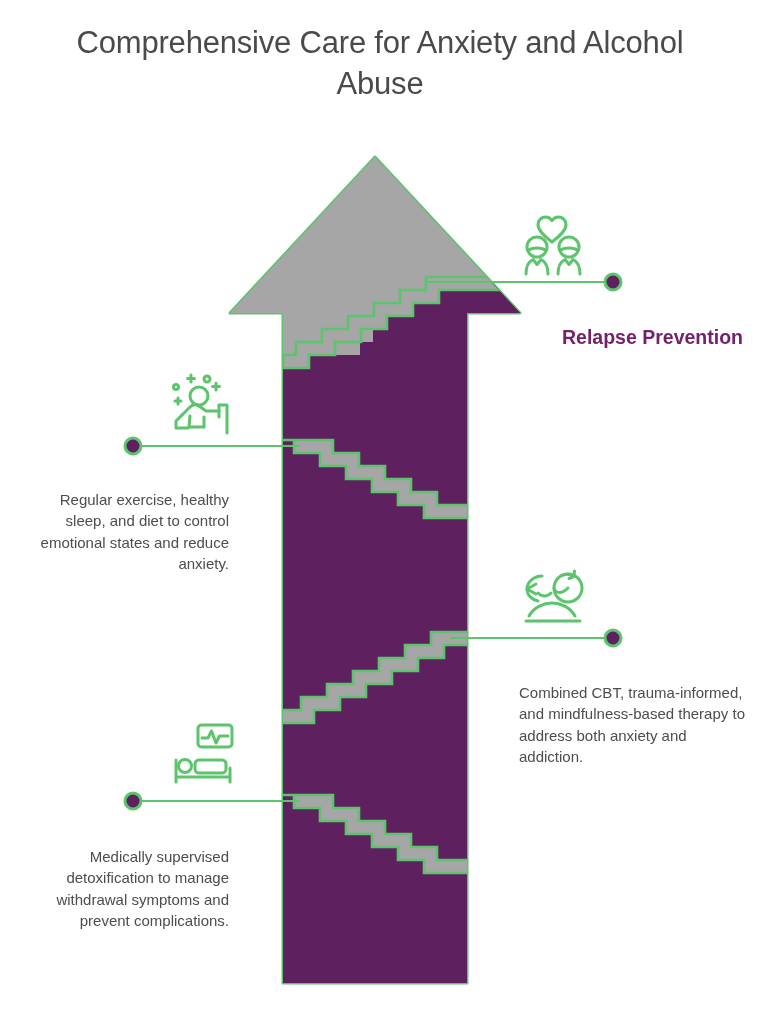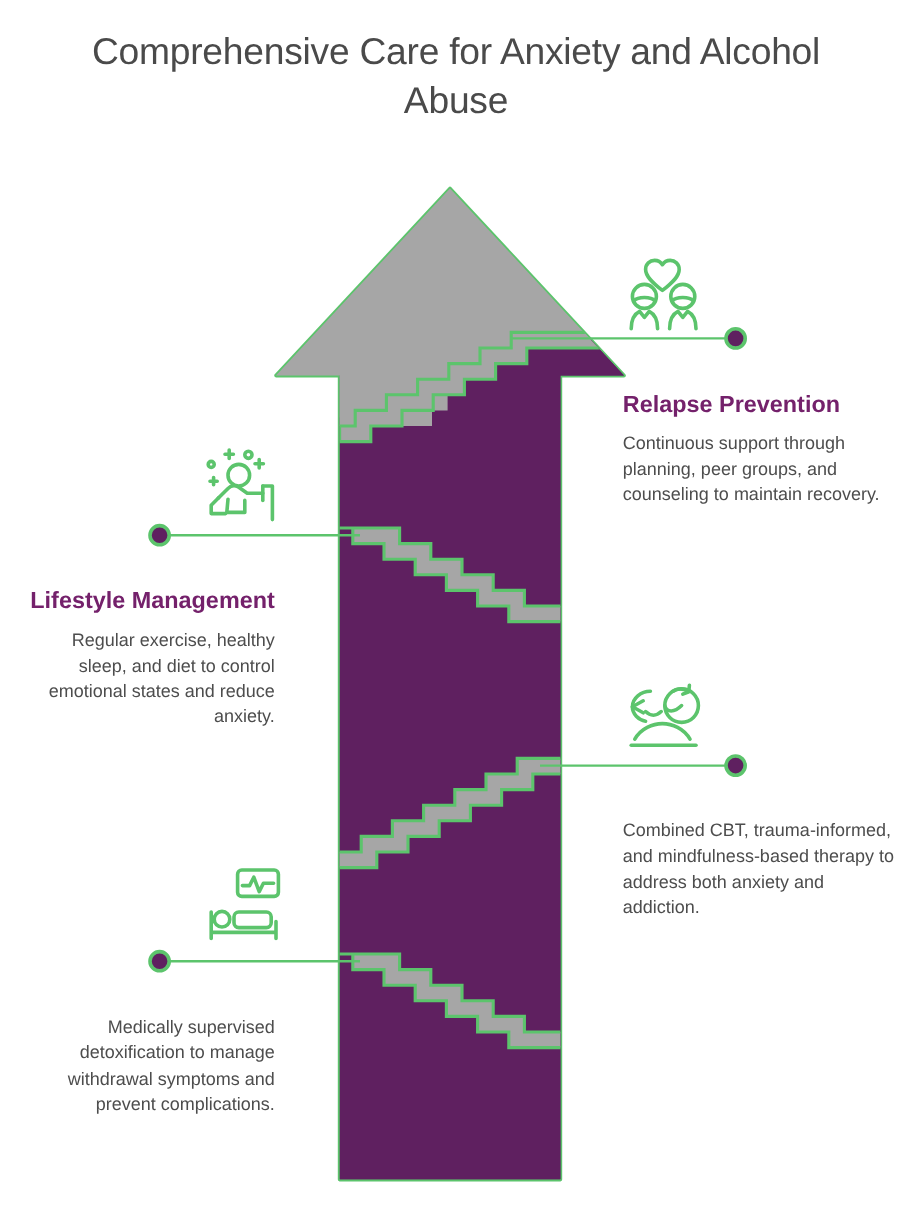--- a/index.html
+++ b/index.html
@@ -52,21 +52,21 @@
     margin-bottom: 9px;
   }
   .block .body {
     font-size: 15px;
     line-height: 1.42;
     color: #4d4d4d;
   }
   .block.right { text-align: left; }
   .block.left  { text-align: right; }
 
-  #block-relapse   { left: 519px; top: 325px; width: 224px; }
+  #block-relapse   { left: 519px; top: 325px; width: 224px; text-align: right; }
   #block-lifestyle { left: 24px;  top: 489px; width: 205px; }
   #block-therapy   { left: 519px; top: 682px; width: 232px; }
   #block-detox     { left: 24px;  top: 846px; width: 205px; }
 
   
   .icon-wrap {
     position: absolute;
   }
   #icon-relapse   { left: 512px; top: 206px; }
   #icon-lifestyle { left: 161px; top: 371px; }
@@ -210,25 +210,23 @@
     <path d="M34 16 L40 16 L43.5 9 L48 21 L51.5 14 L60 14"></path>
 
     <circle cx="17" cy="44" r="6.5"></circle>
     <rect x="27" y="38" width="31" height="13" rx="4"></rect>
     <path d="M8 38 L8 60 M8 55 L62 55 M62 46 L62 60"></path>
   </svg>
 </div>
 
 <div class="block right" id="block-relapse">
   <div class="heading">Relapse Prevention</div>
-  <div class="body">Continuous support through planning, peer groups, and counseling to maintain recovery.</div>
 </div>
 
 <div class="block left" id="block-lifestyle">
-  <div class="heading">Lifestyle Management</div>
   <div class="body">Regular exercise, healthy sleep, and diet to control emotional states and reduce anxiety.</div>
 </div>
 
 <div class="block right" id="block-therapy">
   <div class="body">Combined CBT, trauma-informed, and mindfulness-based therapy to address both anxiety and addiction.</div>
 </div>
 
 <div class="block left" id="block-detox">
   <div class="body">Medically supervised detoxification to manage withdrawal symptoms and prevent complications.</div>
 </div>

